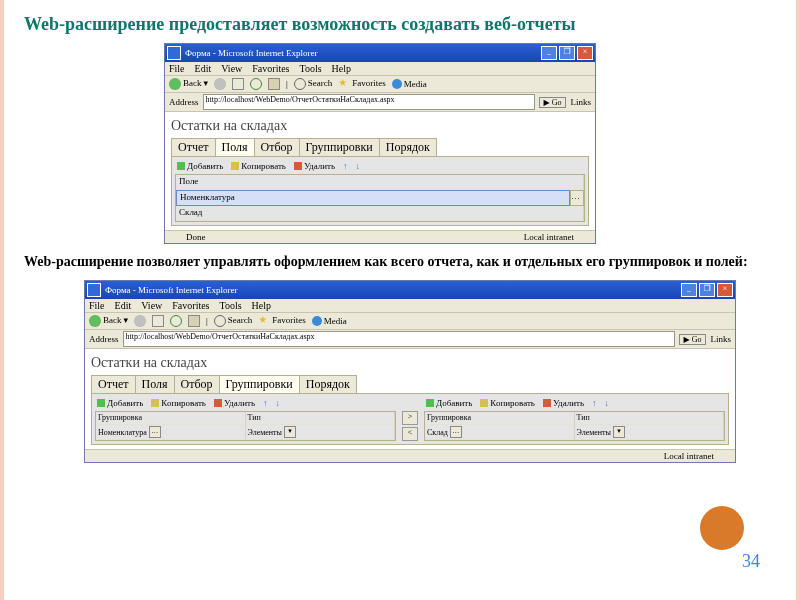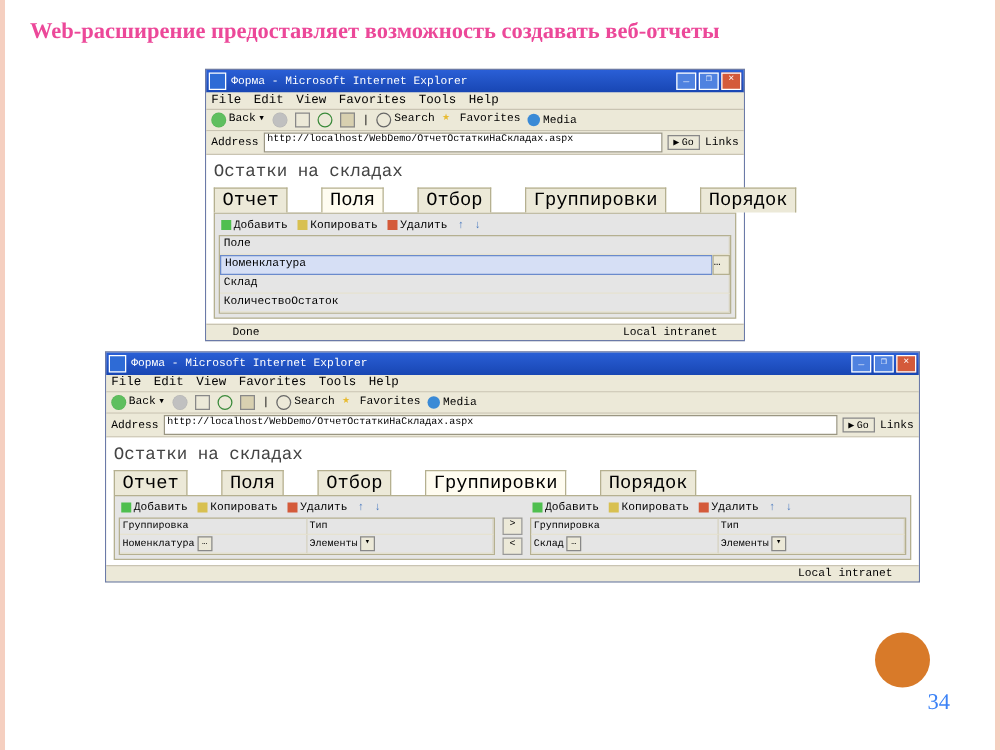--- a/index.html
+++ b/index.html
@@ -17,22 +17,22 @@
   height: 600px;
   padding: 10px 20px;
   box-sizing: border-box;
   border-left: 4px solid #f5cfc0;
   border-right: 4px solid #f5cfc0;
   position: relative;
 }
 h1.main {
   font-size: 18px;
   font-weight: bold;
-  margin: 4px 0 20px 0;
-  color: #ec4899;
+  margin: 4px 0 8px 0;
+  color: #0f766e;
 }
 p.desc {
   font-size: 14px;
   font-weight: bold;
   margin: 10px 0;
   color: #000;
 }
 .pagenum {
   position: absolute;
   right: 36px;
@@ -48,21 +48,21 @@
   height: 44px;
   border-radius: 50%;
   background: #d87a29;
 }
 
 .ie-window {
   width: 430px;
   margin: 6px 0 8px 140px;
   border: 1px solid #6b7aa8;
   background: #ece9d8;
-  font-family: Liberation Mono, monospace;
+  font-family: Liberation Serif, serif;
   font-size: 9px;
   color: #000;
 }
 .ie-titlebar {
   background: linear-gradient(#2a5fd6, #1846b3);
   color: #fff;
   display: flex;
   align-items: center;
   padding: 1px 2px;
   height: 16px;
@@ -137,22 +137,21 @@
   border: 1px solid #888; padding: 0 4px; font-size: 8px;
   display: flex; align-items: center; gap: 2px; background: #ece9d8;
 }
 .ie-content {
   background: #fff;
   padding: 4px 6px;
 }
 .page-title { font-size: 14px; color: #444; margin: 2px 0 4px 0; }
 .tabs {
   display: flex;
-  font-size: 15px;
-  gap: 28px;
+  font-size: 12px;
 }
 .tab {
   border: 1px solid #b5b090;
   border-bottom: none;
   padding: 1px 6px;
   background: #ece9d8;
   margin-right: -1px;
 }
 .tab.active { background: #fffcf0; }
 .panel {
@@ -289,32 +288,30 @@
         <div class="hdr">
               <div class="cell">Поле</div>
             </div>
         <div class="row sel">
               <div class="cell">Номенклатура</div>
               <div class="tiny">…</div>
             </div>
         <div class="row">
               <div class="cell">Склад</div>
             </div>
-        <div class="row">
-              <div class="cell">КоличествоОстаток</div>
-            </div>
       </div>
     </div>
   </div>
   <div class="ie-status">
     <span>Done</span>
     <span>Local intranet</span>
   </div>
 </div>
 
+<p class="desc">Web-расширение позволяет управлять оформлением как всего отчета, как и отдельных его группировок и полей:</p>
 
 <div class="ie-window wide">
   <div class="ie-titlebar">
     <span class="ie-ico"></span>
     <span class="ie-title">Форма - Microsoft Internet Explorer</span>
     <div class="win-btns">
       <span class="win-btn">_</span>
       <span class="win-btn">❐</span>
       <span class="win-btn cls">×</span>
     </div>

